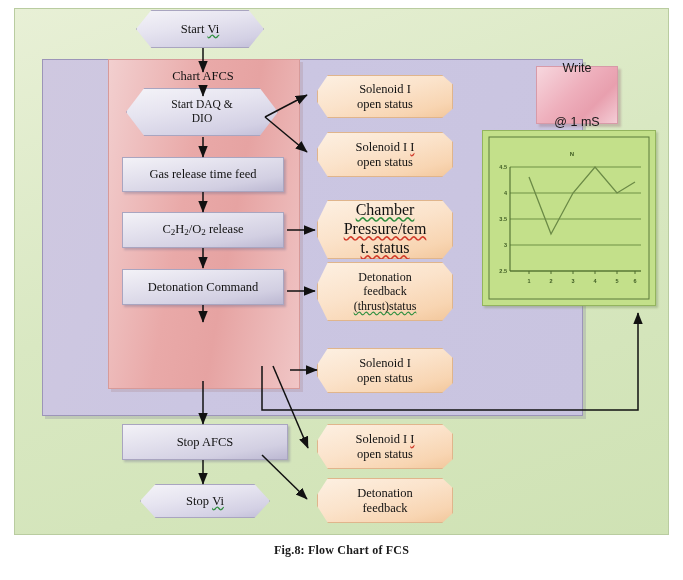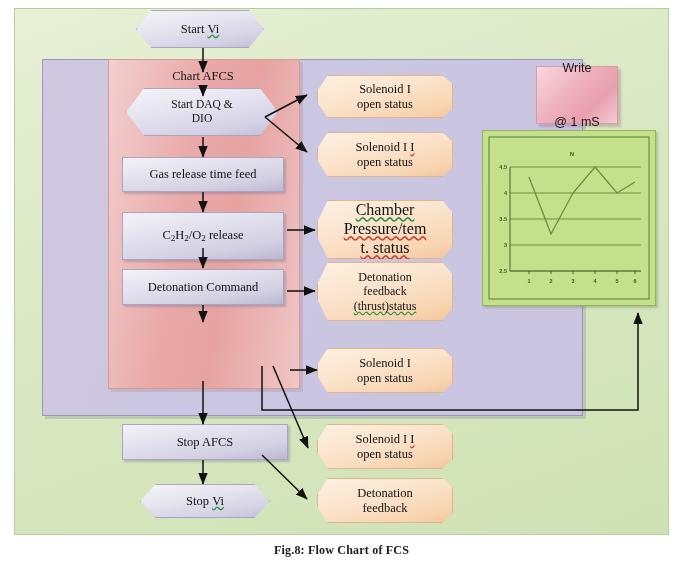--- a/index.html
+++ b/index.html
@@ -211,21 +211,21 @@
   </div>
 
   <div class="node hex" style="left:126px; top:88px; width:152px; height:48px; font-size:11.5px;">
     <span>Start DAQ &amp;<br>DIO</span>
   </div>
 
   <div class="node proc" style="left:122px; top:157px; width:162px; height:35px;">
     <span>Gas release time feed</span>
   </div>
 
-  <div class="node proc" style="left:122px; top:212px; width:162px; height:48px;">
+  <div class="node proc" style="left:122px; top:212px; width:162px; height:36px;">
     <span>C<span class="sub">2</span>H<span class="sub">2</span>/O<span class="sub">2</span> release</span>
   </div>
 
   <div class="node proc" style="left:122px; top:269px; width:162px; height:36px;">
     <span>Detonation Command</span>
   </div>
 
 
   <div class="node hex" style="left:140px; top:484px; width:130px; height:34px;">
     <span>Stop&nbsp;<span class="sq-green">Vi</span></span>

